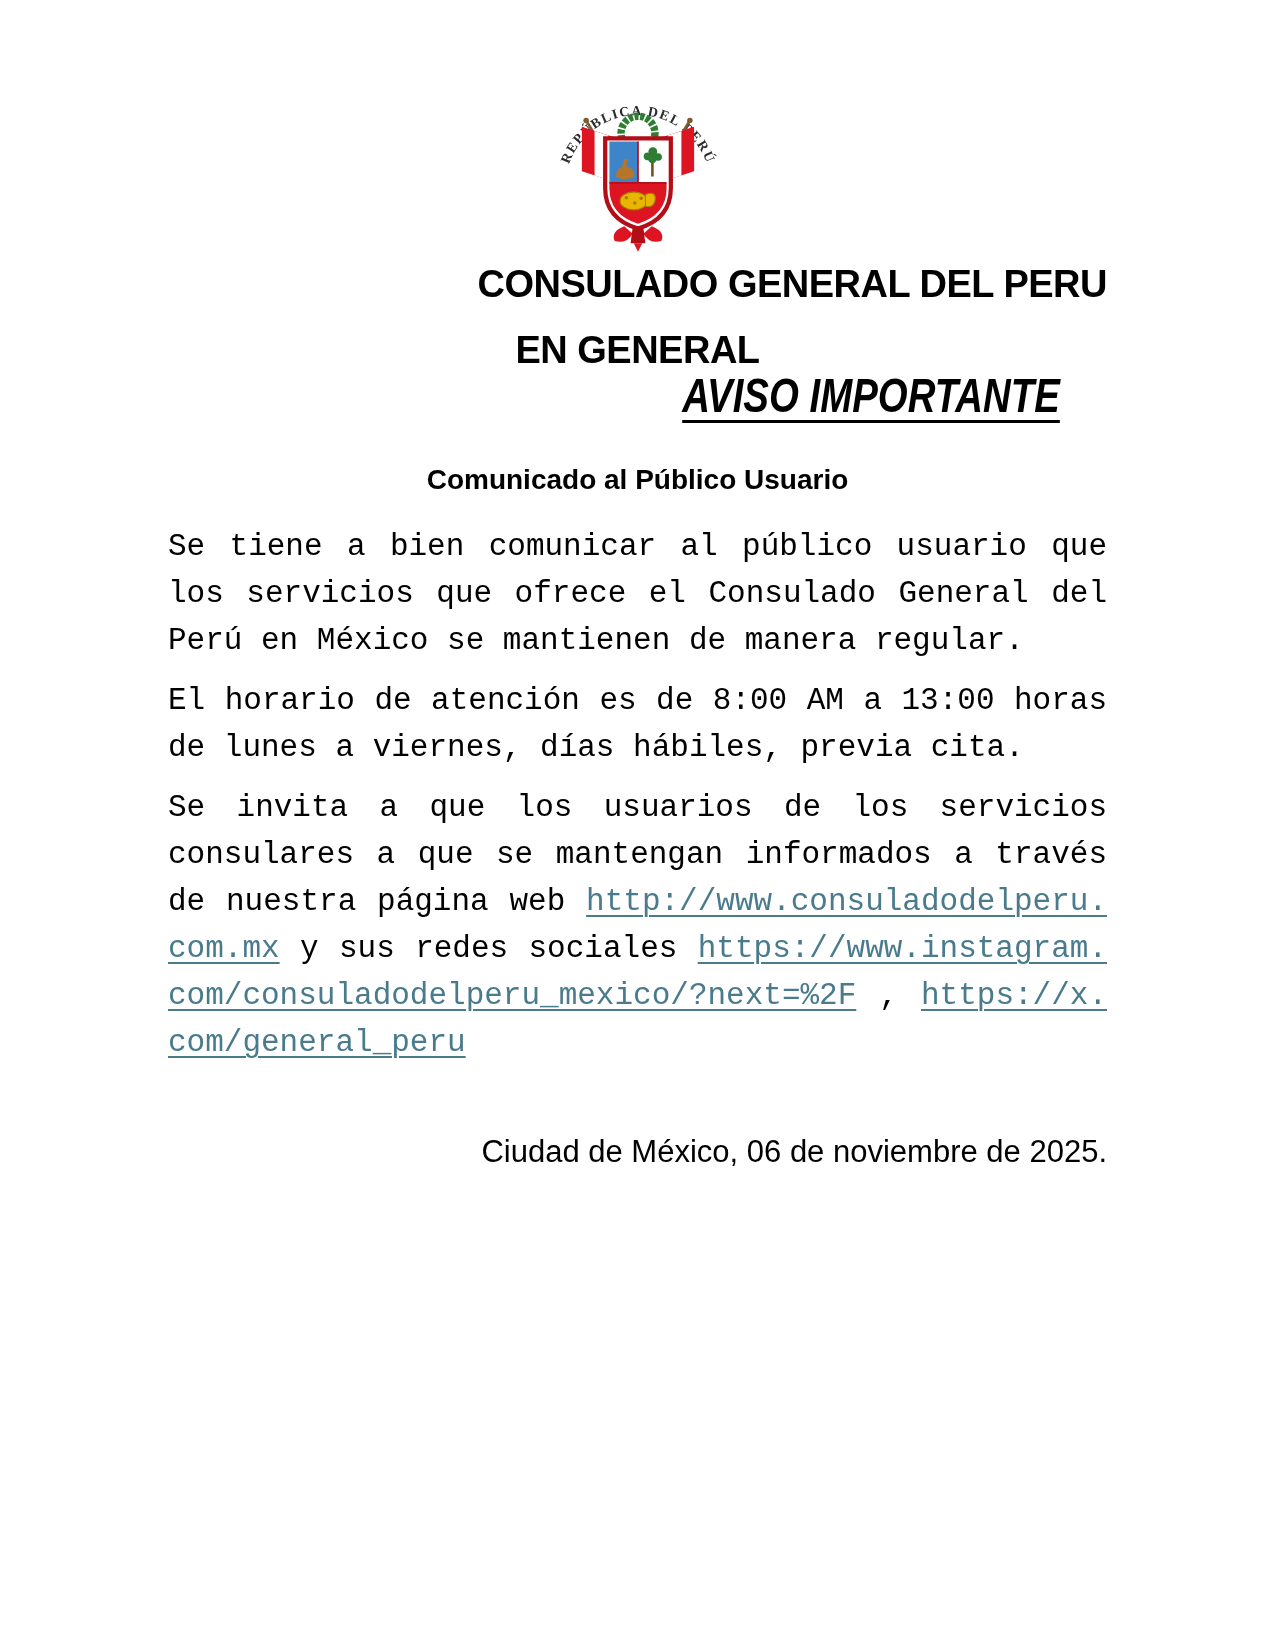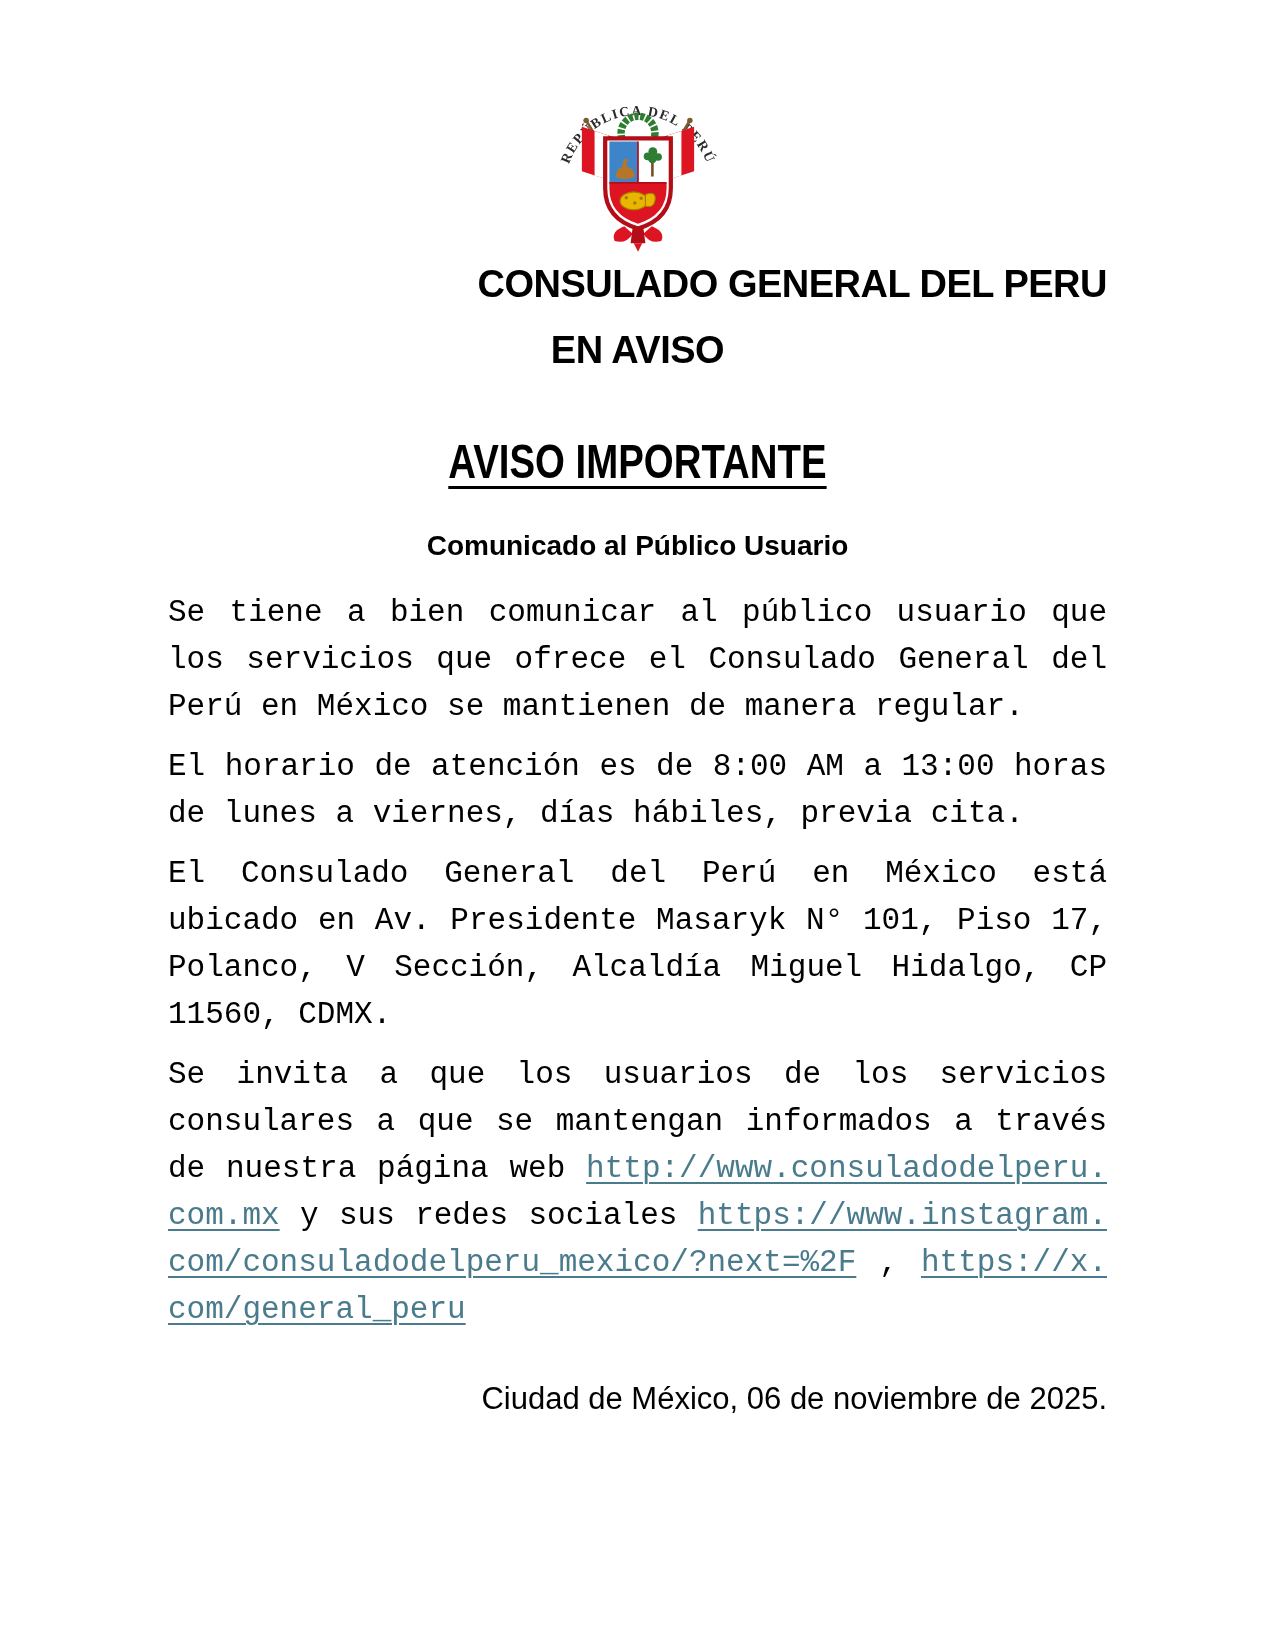--- a/index.html
+++ b/index.html
@@ -16,21 +16,21 @@
   .crest-wrap{height:178px;text-align:center;margin-bottom:8px;}
   .crest-wrap svg{display:block;margin:0 auto;}
   .main-title{
     margin:0;text-align:right;font-weight:bold;
     font-size:38px;line-height:40px;letter-spacing:-0.5px;
   }
   .sub-title{
     margin:26px 0 0 0;text-align:center;font-weight:bold;
     font-size:38px;line-height:40px;letter-spacing:-0.5px;
   }
-  .aviso-wrap{margin-top:66px;text-align:center;line-height:52px;}
+  .aviso-wrap{text-align:right;line-height:52px;font-style:italic;}
   .aviso{
     display:inline-block;
     font-weight:bold;font-size:48px;letter-spacing:0;
     transform:scaleX(0.80);transform-origin:center;
     text-decoration:underline;
     text-decoration-thickness:3px;
     text-underline-offset:8px;
   }
   .comunicado{
     margin:30px 0 0 0;text-align:center;font-weight:bold;
@@ -45,21 +45,21 @@
   }
   .doc-link{
     color:var(--link-color,#4a7b8c);
     text-decoration:underline;
     text-decoration-thickness:2px;
     text-underline-offset:5px;
     word-break:break-all;
     cursor:pointer;
   }
   .date-line{
-    margin:42px 0 0 0;
+    margin:62px 0 0 0;
     font-size:31px;line-height:47px;
     text-align:right;
   }
 </style>
 </head>
 <body>
 
 <div class="page">
 
   <div class="crest-wrap">
@@ -117,29 +117,28 @@
       <g>
         <path d="M72,140 q-13,5 -9,14 q11,3 17,-7 Z" fill="#DD1522"></path>
         <path d="M98,140 q13,5 9,14 q-11,3 -17,-7 Z" fill="#DD1522"></path>
         <path d="M80,141 L90,141 L92,156 L78,156 Z" fill="#b30e18"></path>
         <path d="M81,156 L89,156 L85,164 Z" fill="#DD1522"></path>
       </g>
     </svg>
   </div>
 
   <p class="main-title">CONSULADO GENERAL DEL PERU</p>
-  <p class="sub-title">EN AVISO</p>
+  <p class="sub-title">EN GENERAL</p>
 
   <div class="aviso-wrap">
     <span class="aviso">AVISO IMPORTANTE</span>
   </div>
   <p class="comunicado">Comunicado al Público Usuario</p>
 
   <div class="body-block">
       <p class="para"><span>Se tiene a bien comunicar al público usuario que los servicios que ofrece el Consulado General del Perú en México se mantienen de manera regular.</span></p>
       <p class="para"><span>El horario de atención es de 8:00 AM a 13:00 horas de lunes a viernes, días hábiles, previa cita.</span></p>
-      <p class="para"><span>El Consulado General del Perú en México está ubicado en Av. Presidente Masaryk N° 101, Piso 17, Polanco, V Sección, Alcaldía Miguel Hidalgo, CP 11560, CDMX.</span></p>
       <p class="para"><span>Se invita a que los usuarios de los servicios consulares a que se mantengan informados a través de nuestra página web </span><a href="#" class="doc-link">http://www.consuladodelperu.com.mx</a><span> y sus redes sociales </span><a href="#" class="doc-link">https://www.instagram.com/consuladodelperu_mexico/?next=%2F</a><span> , </span><a href="#" class="doc-link">https://x.com/general_peru</a></p>
     </div>
 
   <p class="date-line">Ciudad de México, 06 de noviembre de 2025.</p>
 
 </div>
 
 </body></html>

